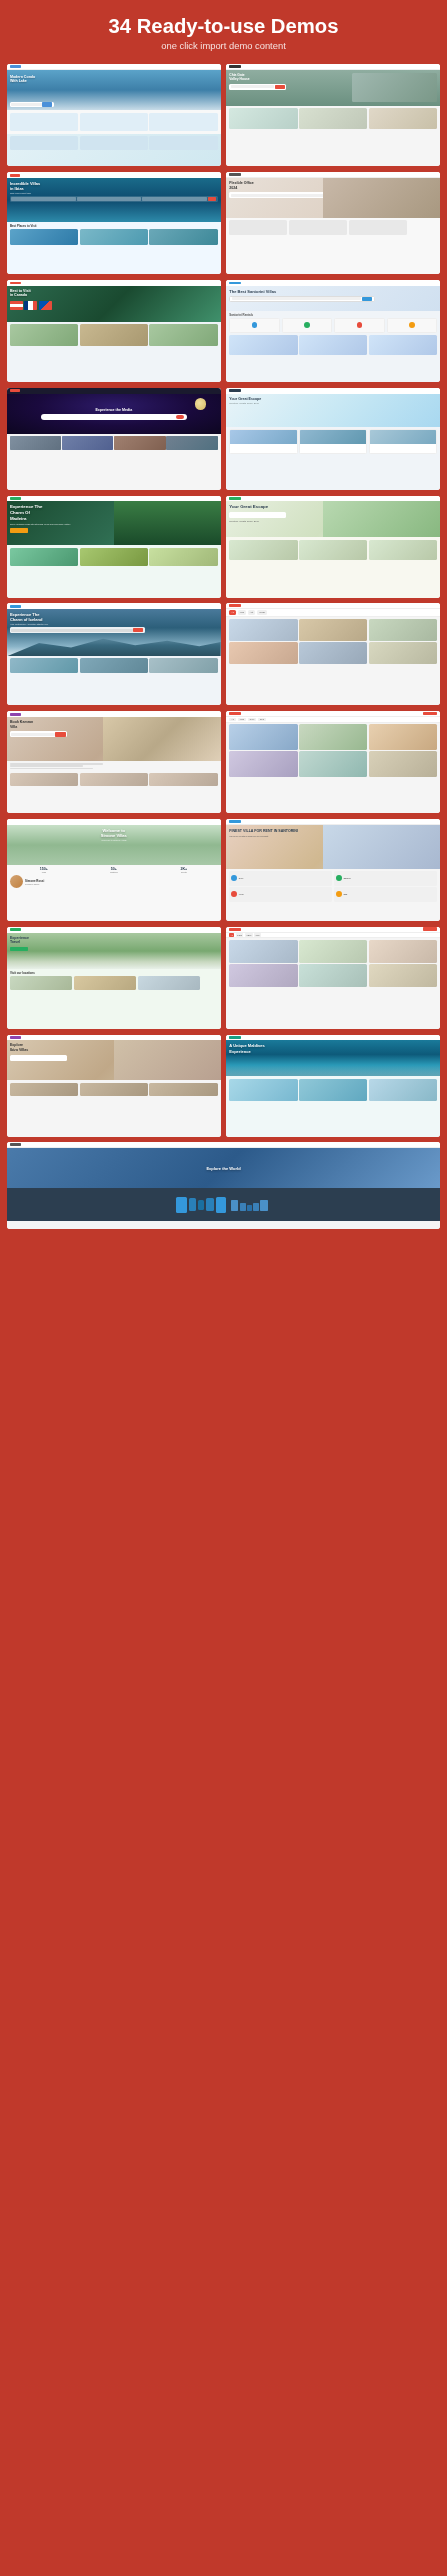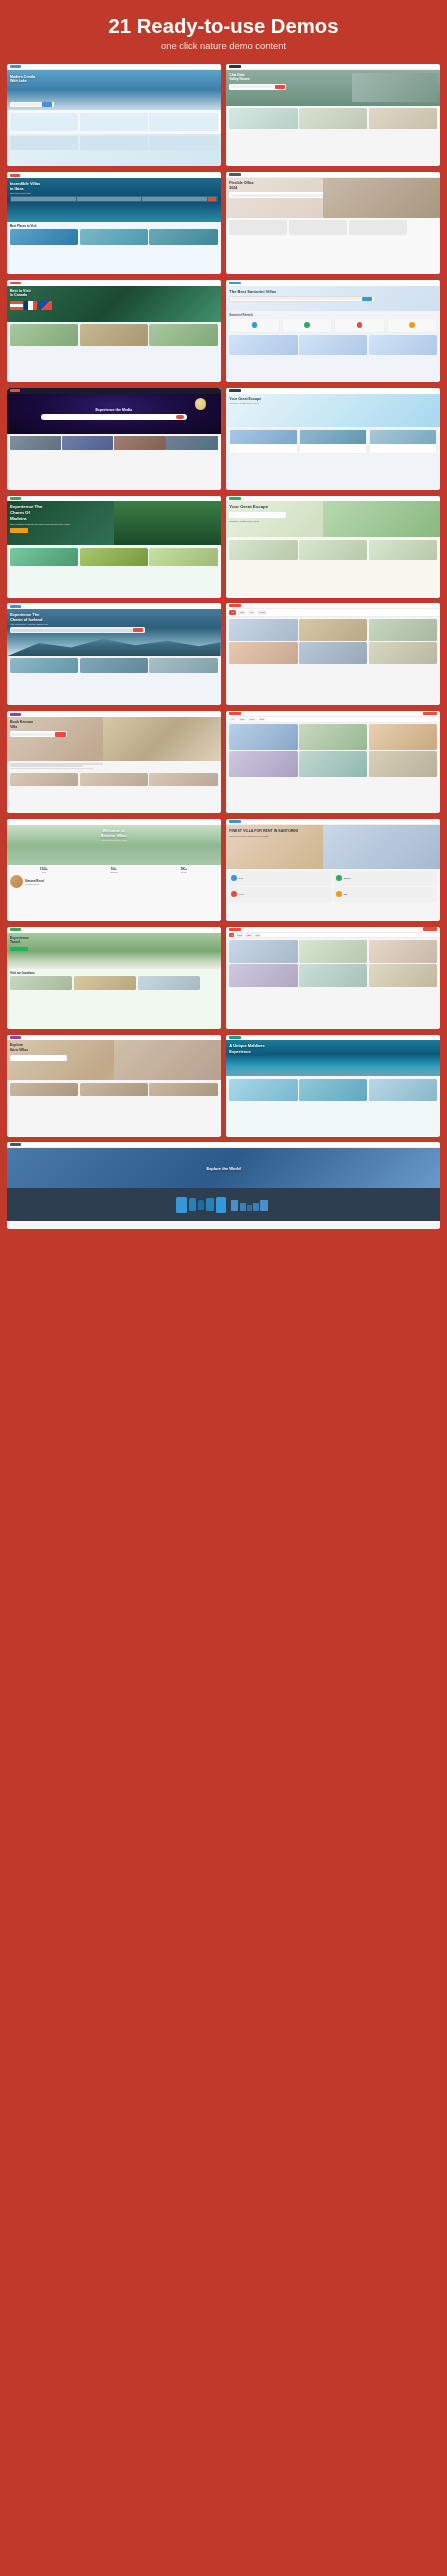--- a/index.html
+++ b/index.html
@@ -343,22 +343,22 @@
     .demo20 .card:nth-child(3) { background: linear-gradient(135deg, #b8d8e8 0%, #88b8c8 100%); }
 
     
     .demo21 { grid-column: span 2; height: 87px; background: #f5f5f5; }
     .demo21 .nav-bar { background: #fff; height: 5.8px; display: flex; align-items: center; padding: 0 2.9px; border-bottom: 0.4px solid #eee; }
   </style>
 </head>
 <body>
 
 <div class="main-header">
-  <div class="main-title">21 Ready-to-use Demos</div>
-  <div class="main-subtitle">one click nature demo content</div>
+  <div class="main-title">34 Ready-to-use Demos</div>
+  <div class="main-subtitle">one click import demo content</div>
 </div>
 
 <div class="demos-grid">
 
   <div class="demo-card">
     <div class="mockup demo1">
       <div class="nav-bar">
         <div class="nav-logo"></div>
       </div>
       <div class="hero">

